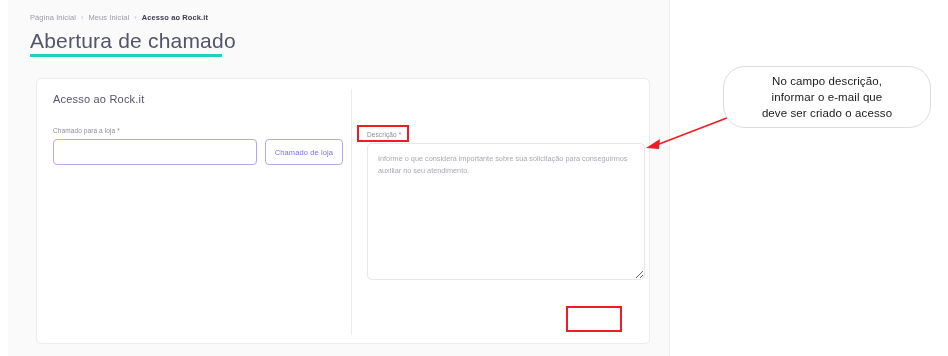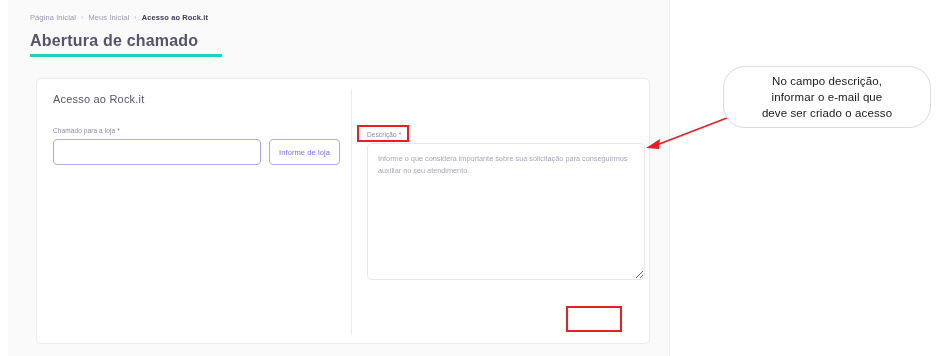--- a/index.html
+++ b/index.html
@@ -44,23 +44,23 @@
   #breadcrumb .crumb.current { color: #3c3c50; font-weight: bold; }
   #breadcrumb .sep { color: #bfbfcc; font-size: 7px; }
 
   
   #page-title-wrap {
     position: absolute;
     left: 22px;
     top: 28px;
   }
   #page-title {
-    font-size: 16px;
+    font-size: 21px;
     color: #54546a;
-    font-weight: bold;
+    font-weight: normal;
     letter-spacing: .2px;
     line-height: 26px;
     white-space: nowrap;
   }
   #title-underline {
     height: 3px;
     background: #21d0c3;
     width: 192px;
     margin-top: 0px;
   }
@@ -245,21 +245,21 @@
 
     <div id="card-divider"></div>
 
     <div id="left-col">
       <div id="section-heading">Acesso ao Rock.it</div>
 
       <div class="field-label">Chamado para a loja *</div>
 
       <div id="store-row">
         <input id="store-input" type="text" placeholder="" style="">
-        <button id="change-store-button">Informe de loja</button>
+        <button id="change-store-button">Chamado de loja</button>
       </div>
     </div>
 
     <div id="right-col">
       <div id="description-label">Descrição *</div>
       <textarea id="description-textarea" placeholder="Informe o que considera importante sobre sua solicitação para conseguirmos auxiliar no seu atendimento." style=""></textarea>
     </div>
 
   </div>
 </div>

